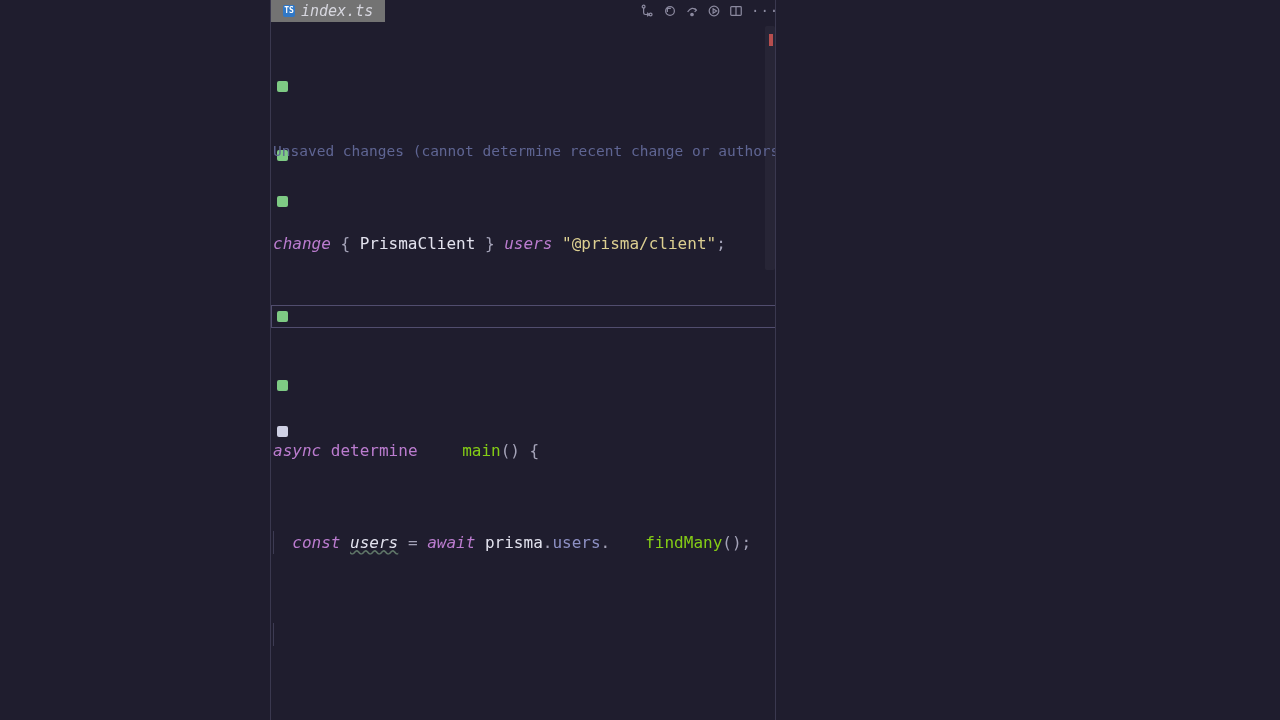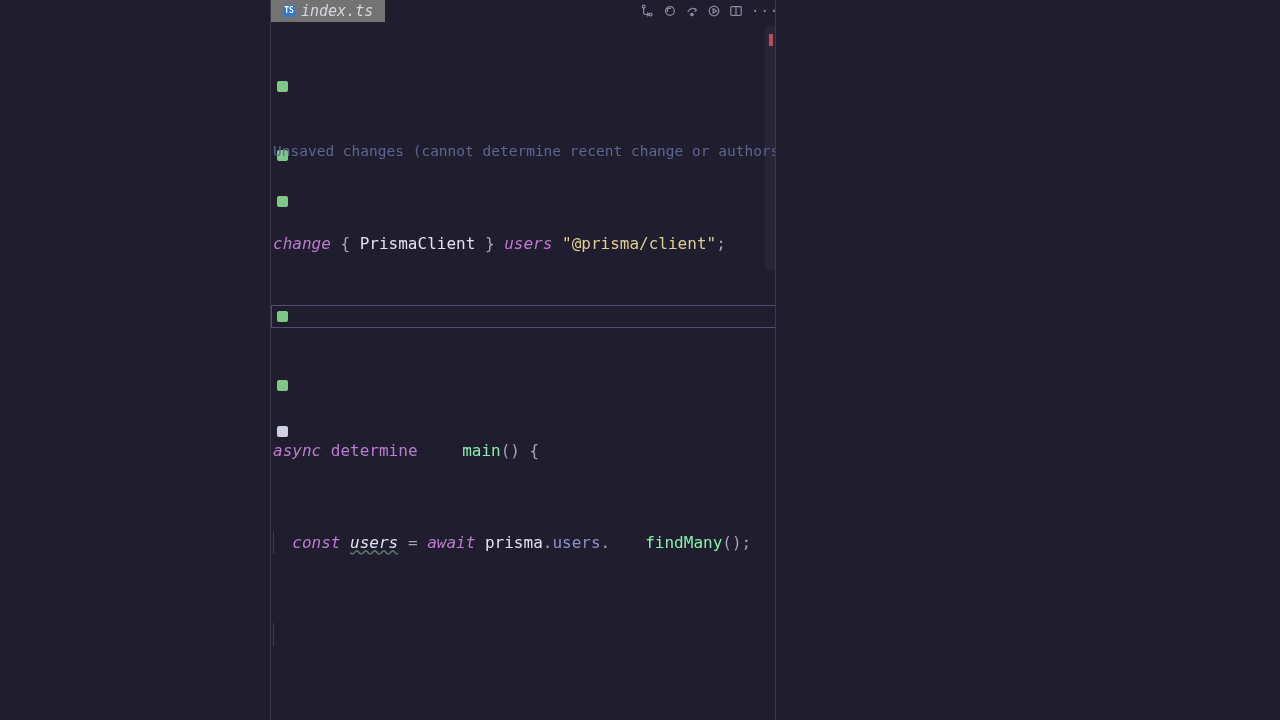--- a/index.html
+++ b/index.html
@@ -34,21 +34,21 @@
   .sq { position:absolute; left:6px; width:11px; height:11px; border-radius:2px; }
   .sq.g { background:#7eca84; }
   .sq.w { background:#cfd0e4; }
   .hl-line { position:absolute; left:0; right:0; height:23px; border:1px solid #514d6e; pointer-events:none; }
   .minimap-err { position:absolute; top:12px; right:2px; width:4px; height:12px; background:#b34747; }
   .minimap-bar { position:absolute; top:4px; right:0; width:10px; height:244px; background:rgba(255,255,255,0.04); border-radius:2px; }
 
   
   .kw { color:#bb7ccf; font-style:italic; }
   .kw2{ color:#bb7ccf; }
-  .fn { color:#86efac;padding-left:35px; }
+  .fn { color:#84cc16;padding-left:35px; }
   .var{ color:#e2e2ee; }
   .varl{ color:#e2e2ee; font-style:italic; }
   .prop{ color:#8d90c4; }
   .type{ color:#dccf91; font-style:italic; }
   .str { color:#dccf91; }
   .pun { color:#a4a3b8; }
   .underwave { text-decoration: underline wavy #5e7567; text-decoration-skip-ink:none; }
 </style>
 </head>
 <body>

